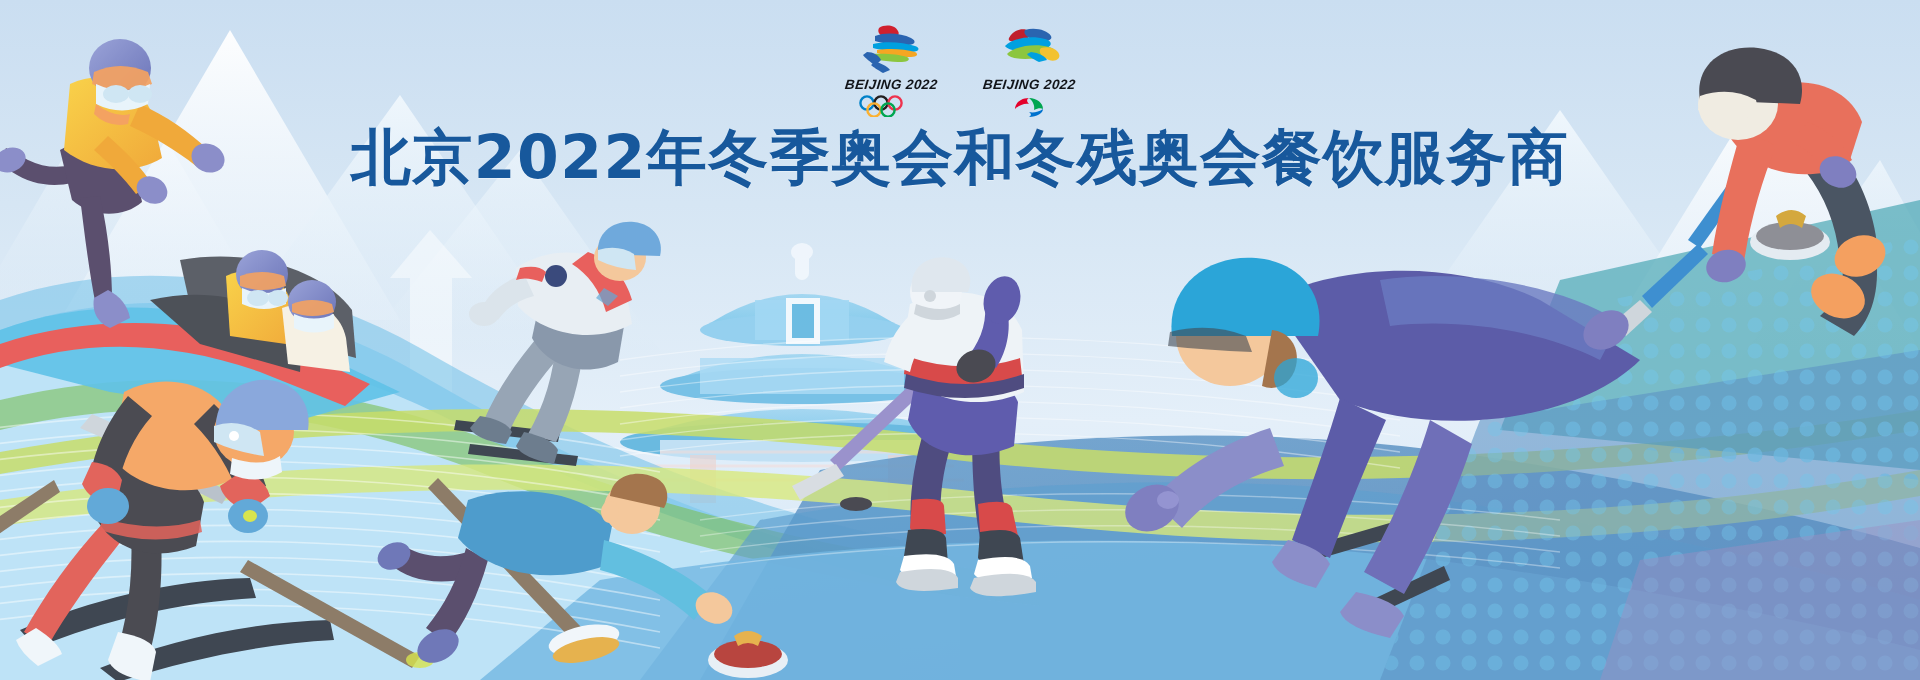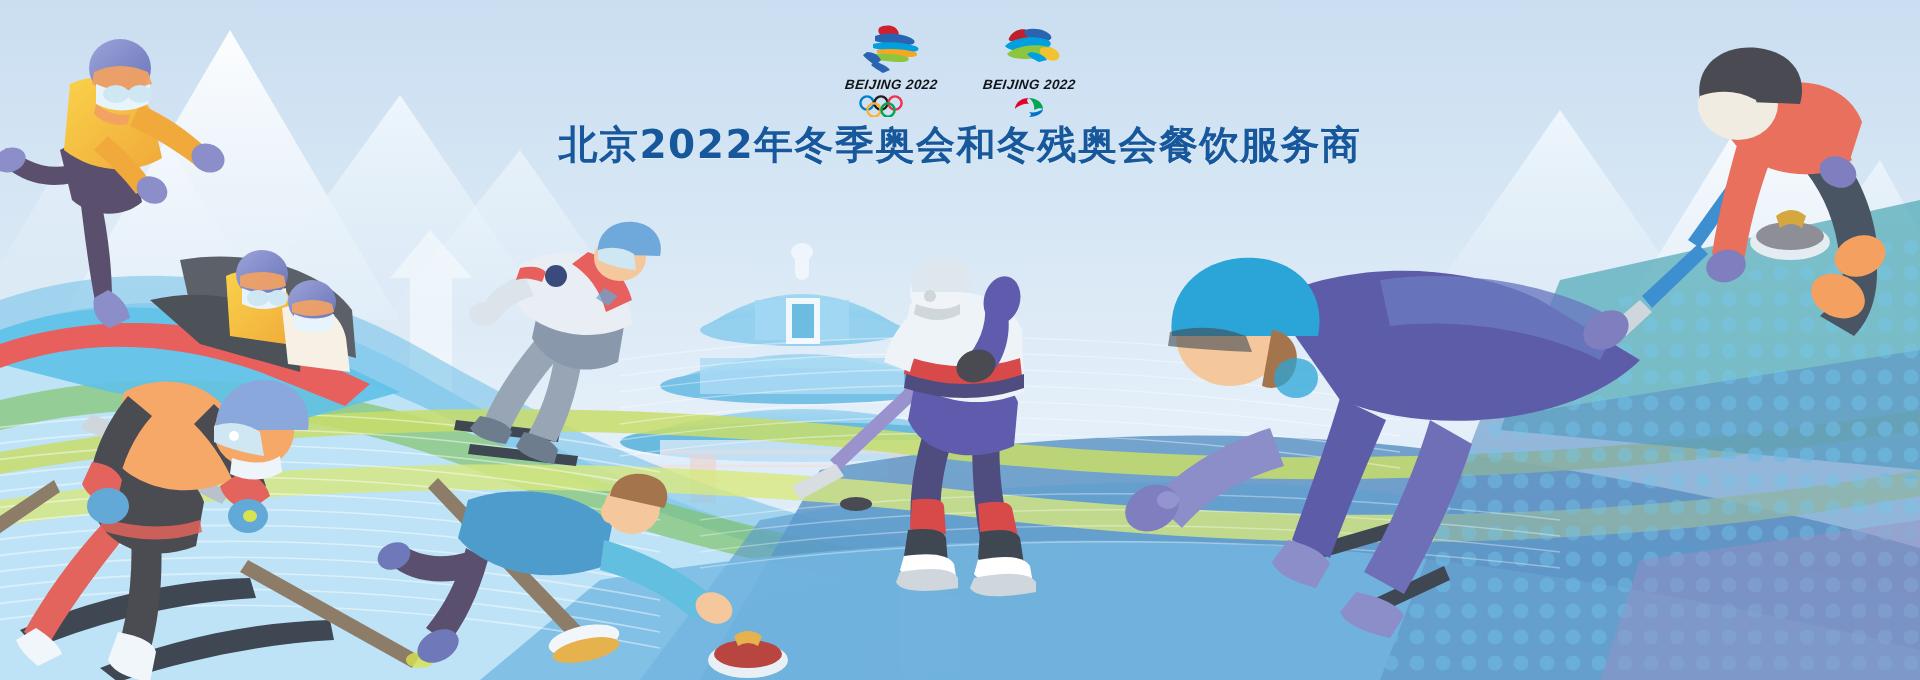--- a/index.html
+++ b/index.html
@@ -44,21 +44,21 @@
 
   
   #title {
     position:absolute;
     left:0; right:0;
     top:118px;
     text-align:center;
     z-index:45;
     font-family:"DejaVu Sans", sans-serif;
     font-weight:700;
-    font-size:39px;
+    font-size:60px;
     letter-spacing:1.5px;
     color:#17589c;
     text-shadow:0 1px 0 rgba(255,255,255,0.35);
     white-space:nowrap;
   }
 </style>
 </head>
 <body>
 
 <div id="banner">

